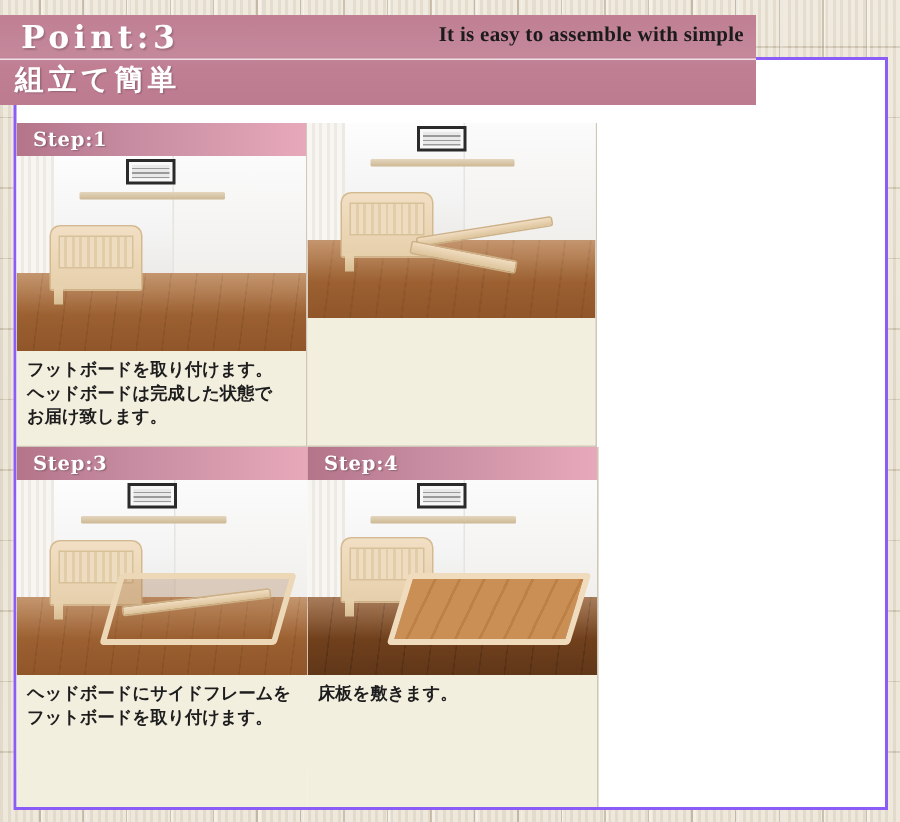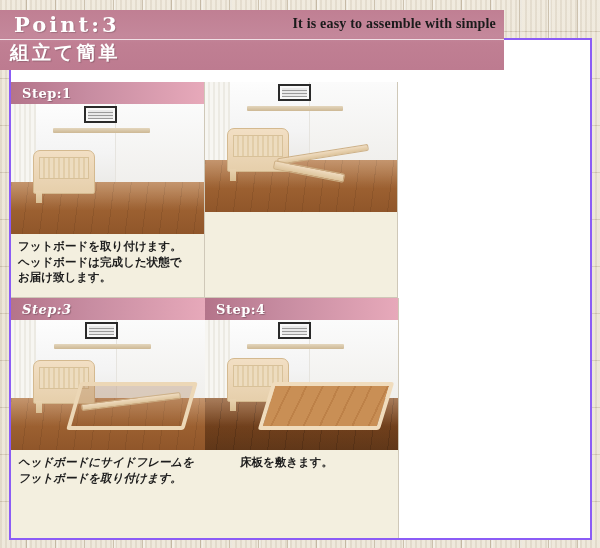--- a/index.html
+++ b/index.html
@@ -84,21 +84,21 @@
     display: flex; flex-wrap: wrap;
   }
 
   .cell {
     width: 193.6px;
     border-right: 1px solid #cfc8b8;
     border-bottom: 1px solid #cfc8b8;
     background: #f3efdf;
     position: relative;
   }
-  .cell.last { border-right: none; width: 194px; font-style: italic; }
+  .cell.last { border-right: none; width: 194px; }
   .cell.row2 { border-bottom: none; }
 
   
   .step-bar {
     height: 22px;
     background: linear-gradient(90deg,#b4748a 0%, #c78ca1 40%, #e7a9ba 100%);
     display: flex; align-items: center;
     padding-left: 11px;
     position: relative;
   }
@@ -199,21 +199,21 @@
   }
   .caption p {
     font-family: "DejaVu Sans", sans-serif;
     font-size: 11.5px;
     font-weight: bold;
     color: #1d1d1d;
     line-height: 1.35;
     white-space: pre-line;
   }
   .cell.r1 .caption { height: 63px; }
-  .cell.r2 .caption { height: 92px; margin-left: 28px; }
+  .cell.r2 .caption { height: 92px; }
 </style>
 </head>
 <body>
 
 <div id="page-bg"></div>
 
 <div id="panel">
   <div id="grid">
 
     <div class="cell r1">

